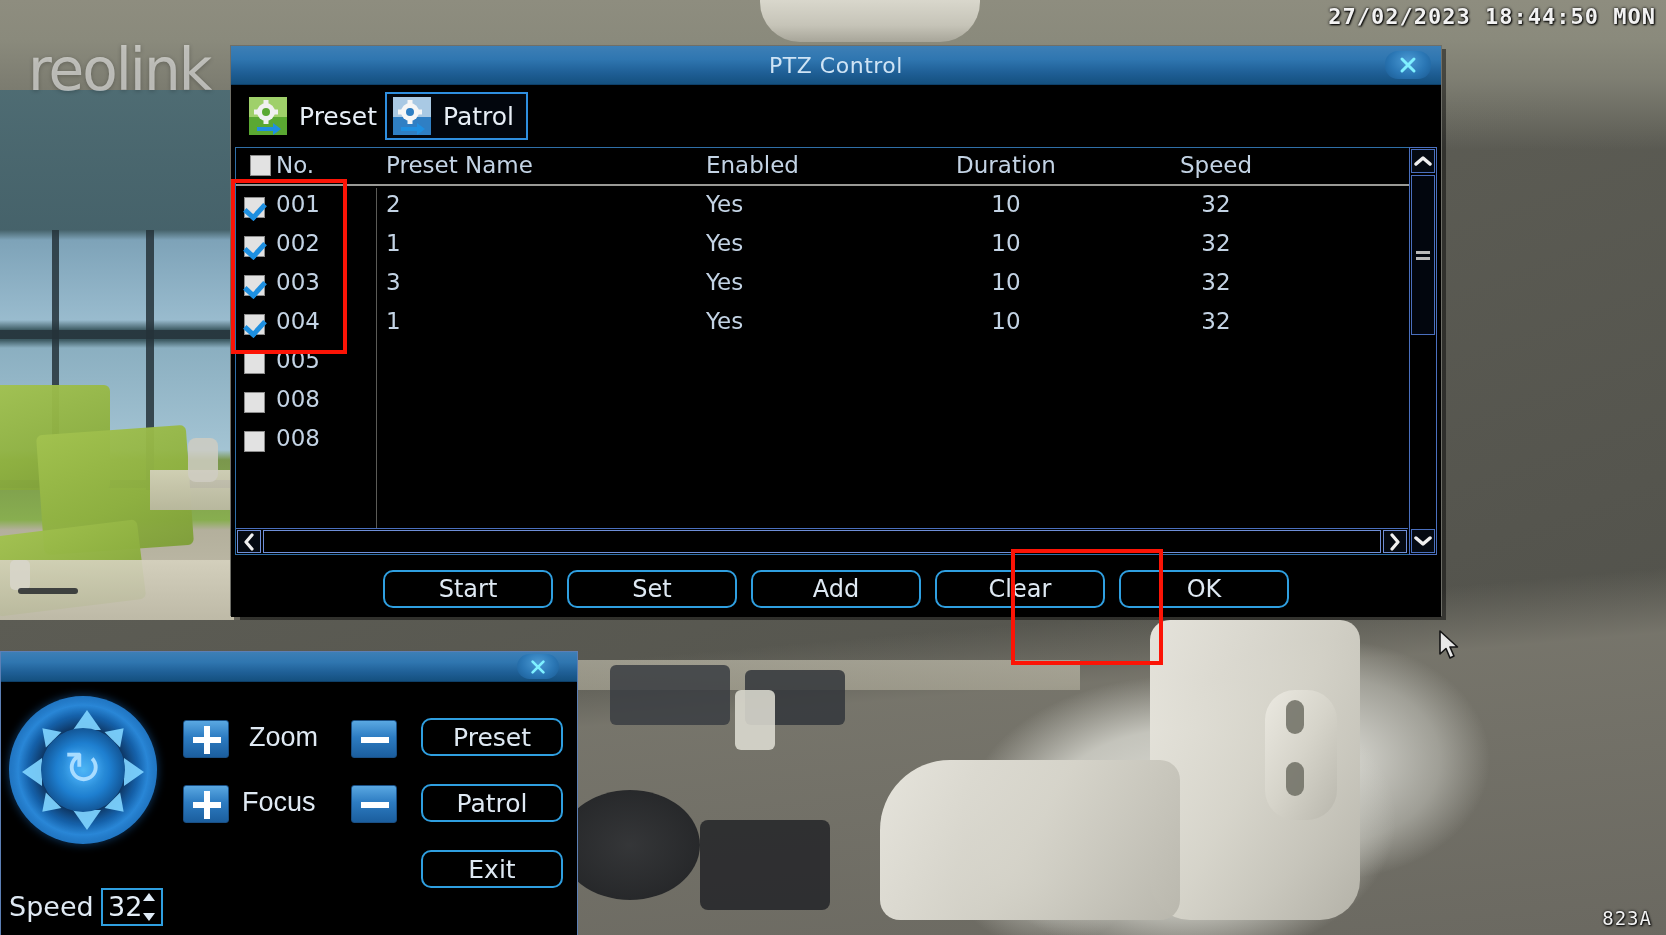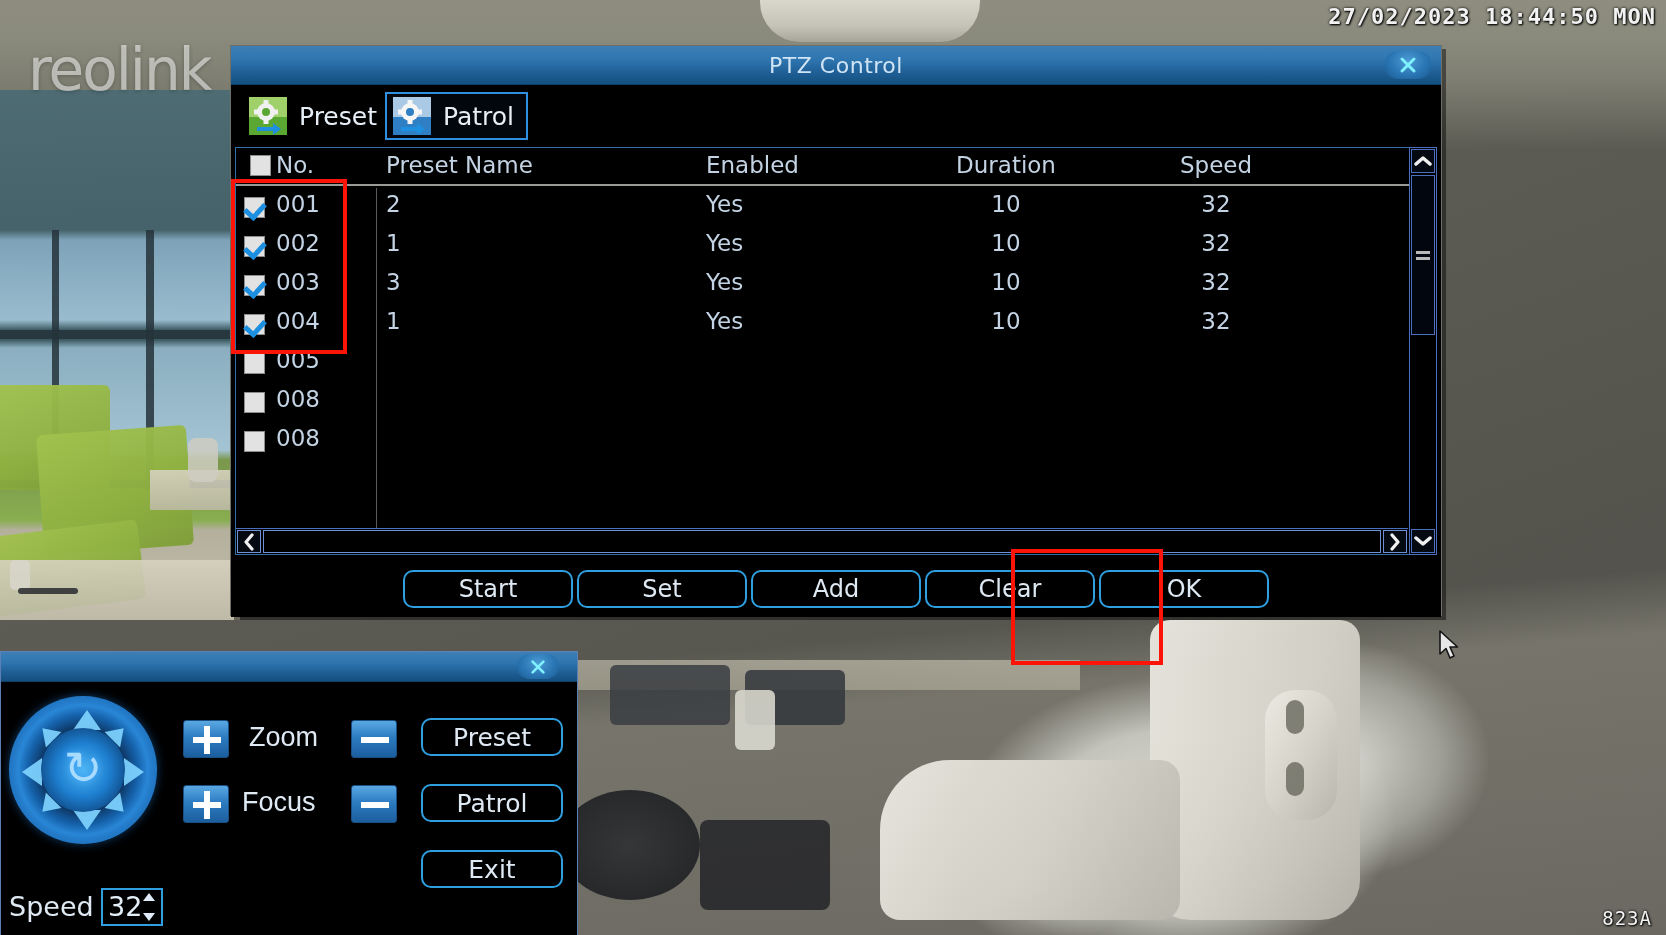--- a/index.html
+++ b/index.html
@@ -252,21 +252,21 @@
   .hsb-btn.left { left: 1px; }
   .hsb-btn.right { right: 1px; }
   .hsb-track {
     position: absolute; left: 27px; right: 27px; top: 1px; bottom: 1px;
     border: 1px solid #6f8fd8; background: #000;
   }
 
   
   .footer {
     position: absolute; left: 0; right: 0; bottom: 6px; height: 44px;
-    display: flex; justify-content: center; align-items: center; gap: 4px;
+    display: flex; justify-content: center; align-items: center; gap: 14px;
   }
   .fbtn {
     width: 170px; height: 38px;
     border: 2px solid #2f9fe0;
     border-radius: 10px;
     background: #000;
     color: #dfe9f3;
     font-size: 24px;
     font-family: "DejaVu Sans", sans-serif;
     display: flex; align-items: center; justify-content: center;

